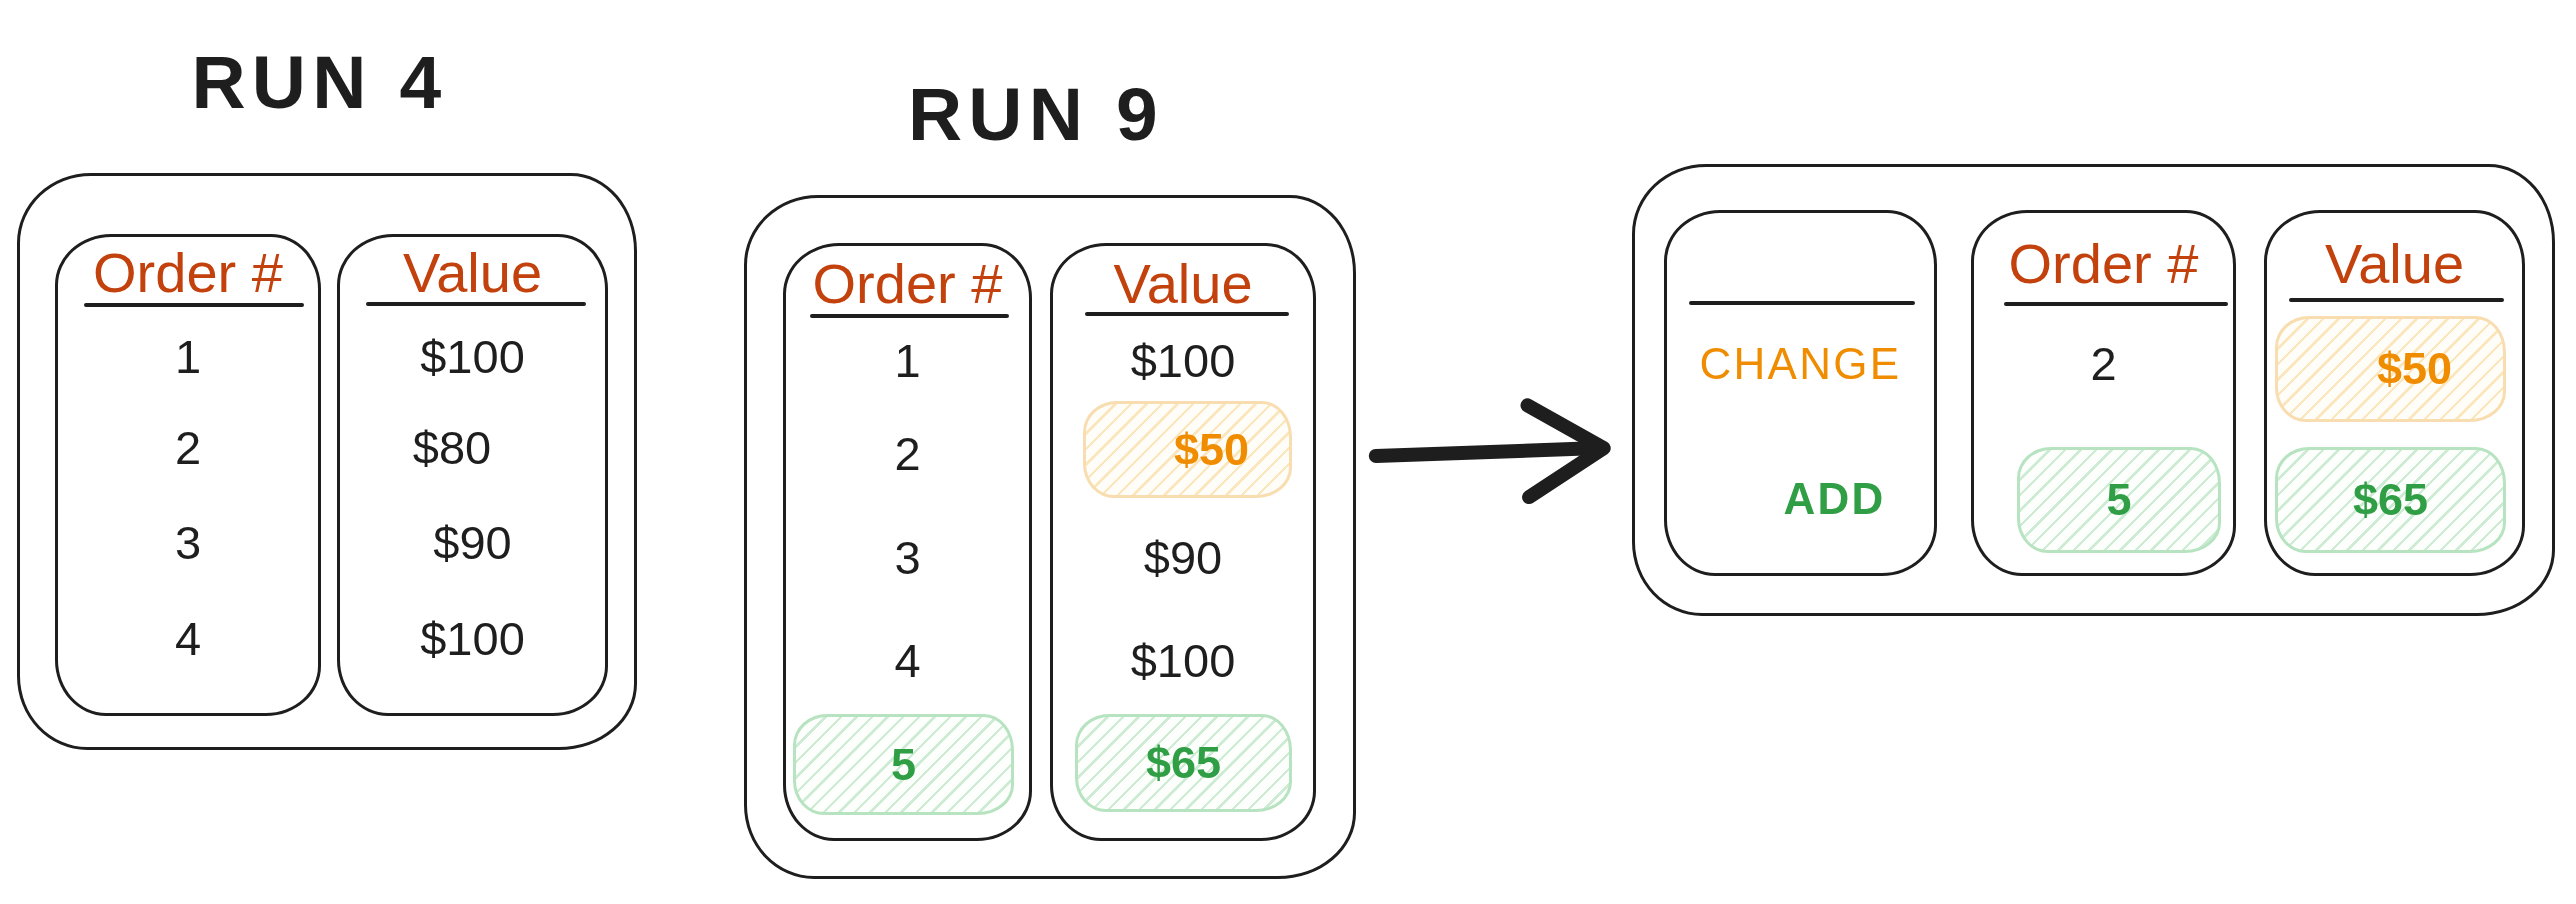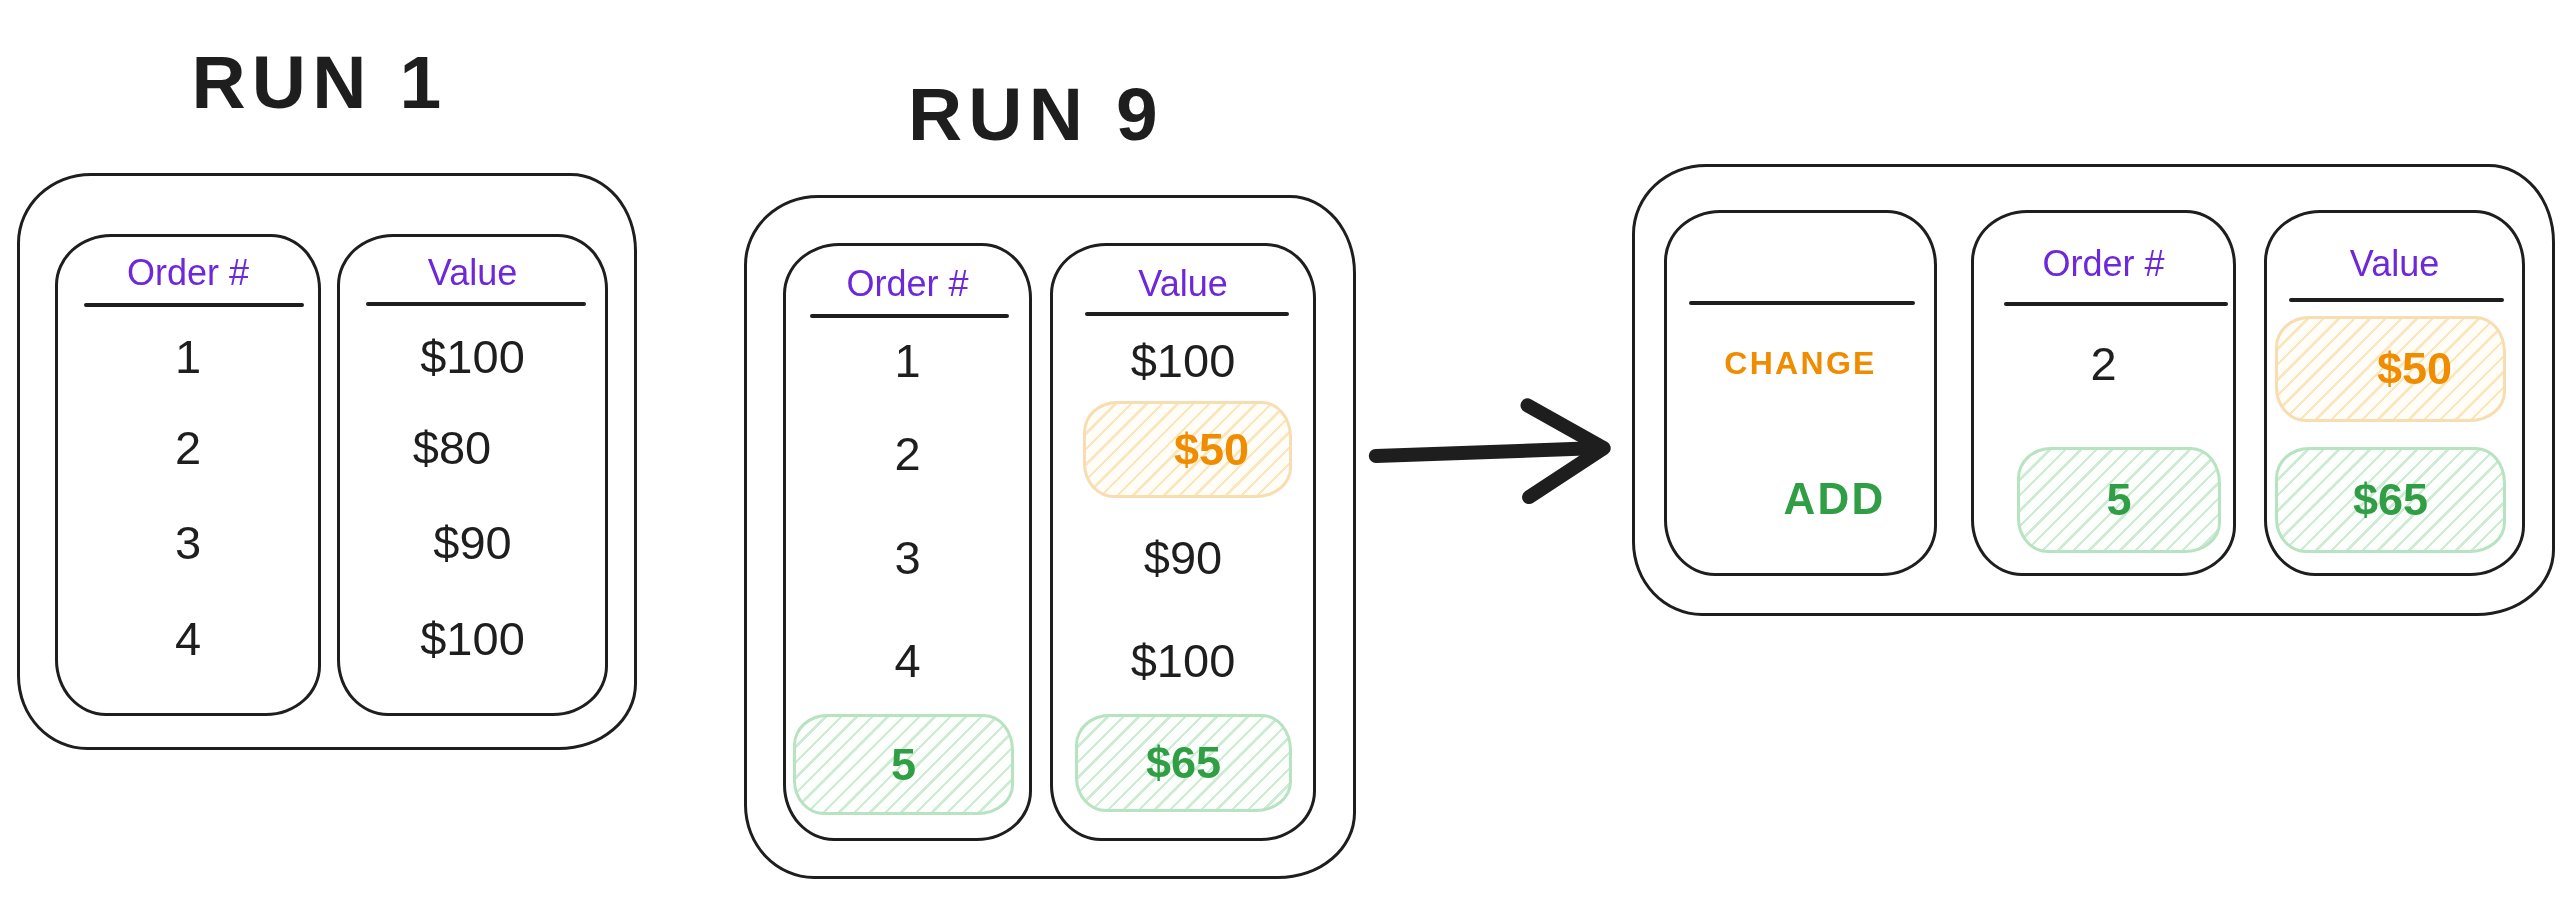--- a/index.html
+++ b/index.html
@@ -21,21 +21,21 @@
     position:absolute;
     border:3.9px solid #1e1e1e;
     background:transparent;
     box-sizing:border-box;
   }
   .outer{border-radius:74px 66px 78px 70px / 70px 78px 66px 74px;}
   .col{border-radius:56px 50px 55px 51px / 51px 55px 50px 56px;}
   .hdr{
     position:absolute;
     display:flex;align-items:center;justify-content:center;
-    font-size:36px;color:#6d28d9;white-space:nowrap;
+    font-size:56px;color:#c2410c;white-space:nowrap;
   }
   .underline{
     position:absolute;height:3.9px;background:#1e1e1e;border-radius:2.3px;
   }
   .cell{
     position:absolute;height:59px;
     display:flex;align-items:center;justify-content:center;
     font-size:47px;color:#1e1e1e;white-space:nowrap;
   }
   .hl{
@@ -57,30 +57,30 @@
   }
   .hl-add{
     color:#2f9e44;
     border:3.9px solid #b7e3c1;
     background:
       repeating-linear-gradient(135deg,
         rgba(110,196,130,0) 0px, rgba(110,196,130,0) 8.6px,
         rgba(110,196,130,0.32) 8.6px, rgba(110,196,130,0.32) 11px),
       #fcfffc;
   }
-  .op-change{color:#f08c00;font-weight:bold;font-size:32px;letter-spacing:2.3px;}
+  .op-change{color:#f08c00;font-weight:normal;font-size:44px;letter-spacing:2.3px;}
   .op-add{color:#2f9e44;font-weight:bold;font-size:44px;letter-spacing:2.3px;}
   .arrow{position:absolute;}
 </style>
 </head>
 <body>
 
 <div class="canvas">
 
-  <div class="title" style="left:179px;top:31px;width:281px;height:101px;">RUN 1</div>
+  <div class="title" style="left:179px;top:31px;width:281px;height:101px;">RUN 4</div>
 
   <div class="box outer" style="left:17px;top:173px;width:620px;height:577px;"></div>
 
   <div class="box col" style="left:55px;top:234px;width:266px;height:482px;"></div>
   <div class="box col" style="left:337px;top:234px;width:271px;height:482px;"></div>
 
   <div class="hdr" style="left:55px;top:246px;width:266px;height:53px;">Order #</div>
   <div class="hdr" style="left:337px;top:246px;width:271px;height:53px;">Value</div>
   <div class="underline" style="left:84px;top:303px;width:220px;"></div>
   <div class="underline" style="left:366px;top:302px;width:220px;"></div>

